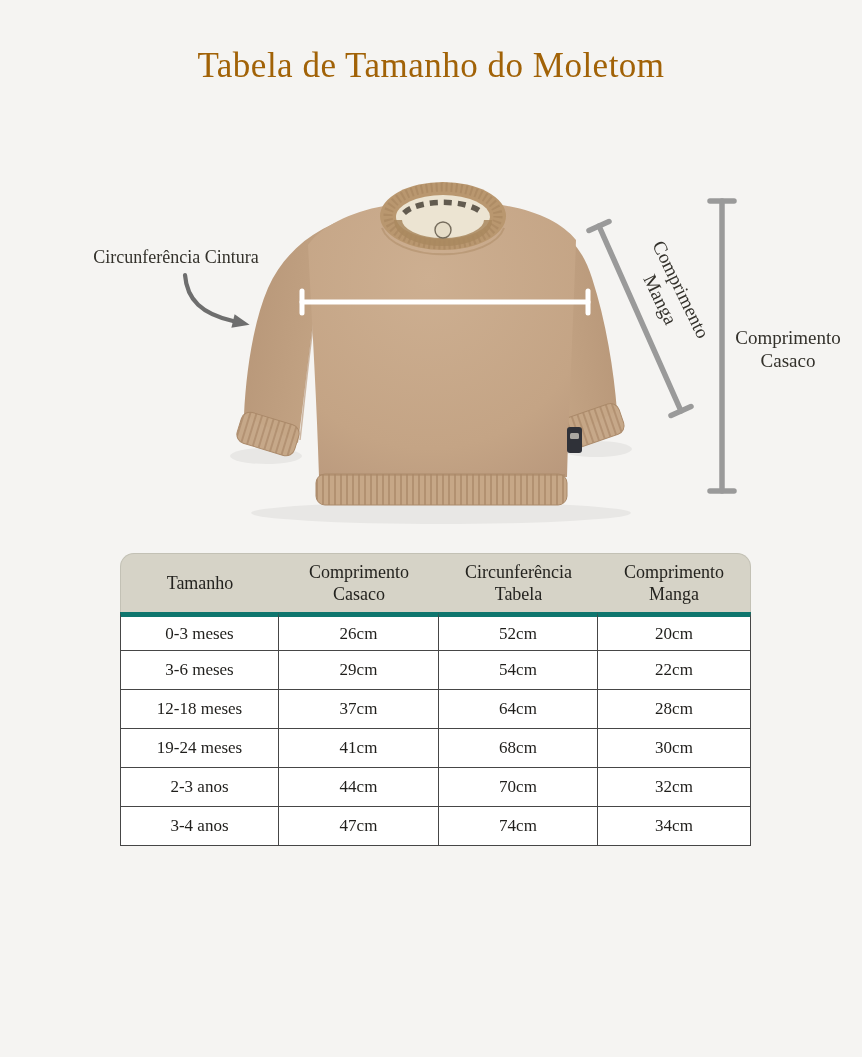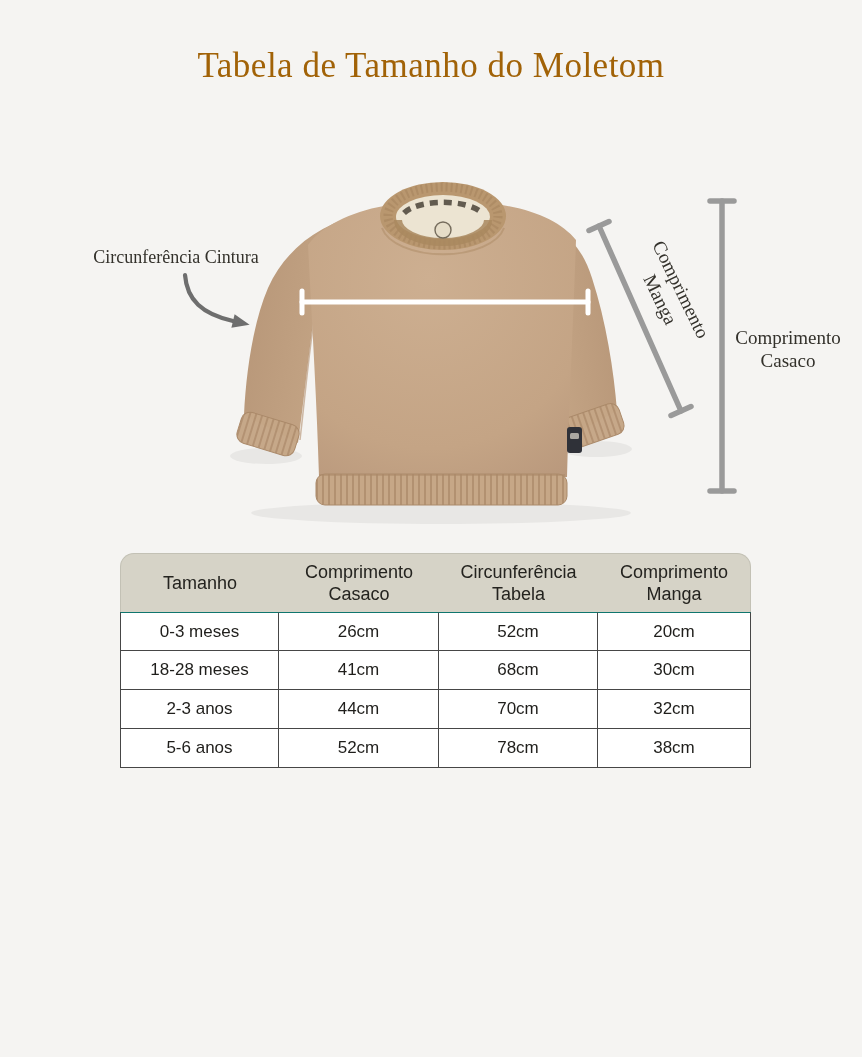--- a/index.html
+++ b/index.html
@@ -27,41 +27,41 @@
   .manga-label  {
     left:594px; top:129px; width:120px; font-size:19px;
     transform:rotate(64deg); transform-origin:center center;
   }
   .casaco-label { left:716px; top:184px; width:112px; font-size:19px; }
 
   .table-wrap { position:absolute; top:553px; left:120px; width:632px; }
   table {
     width:631px; border-collapse:separate; border-spacing:0;
     table-layout:fixed;
-    font-family:Liberation Sans, sans-serif;
+    font-family:Liberation Serif, serif;
   }
   col.c1{width:159px} col.c2{width:160px} col.c3{width:159px} col.c4{width:153px}
   thead th {
     background:#d6d3c7;
     height:59px; font-weight:400; font-size:18px; line-height:1.25;
     color:#24231f; text-align:center; vertical-align:middle;
     border-top:1px solid #c3c1b5;
     padding:4px 10px;
   }
   thead th:first-child { border-top-left-radius:14px; border-left:1px solid #c3c1b5; }
   thead th:last-child  { border-top-right-radius:14px; border-right:1px solid #c3c1b5; }
   tbody td {
     background:#ffffff;
     height:39px; font-size:17px; color:#1f1e1b;
     text-align:center; vertical-align:middle;
     border-right:1px solid #464646;
     border-bottom:1px solid #464646;
   }
   tbody td:first-child { border-left:1px solid #464646; }
-  tbody tr:first-child td { border-top:1px solid #0f766e; }
+  tbody tr:first-child td { border-top:5px solid #0f766e; }
 </style>
 </head>
 <body>
 
 <div class="page">
 
   <h1 class="title">Tabela de Tamanho do Moletom</h1>
 
   <div class="diagram">
 
@@ -166,34 +166,46 @@
         </tr>
       </thead>
       <tbody>
         <tr>
           <td>0-3 meses</td>
           <td>26cm</td>
           <td>52cm</td>
           <td>20cm</td>
         </tr>
         <tr>
-          <td>18-28 meses</td>
+          <td>3-6 meses</td>
+          <td>29cm</td>
+          <td>54cm</td>
+          <td>22cm</td>
+        </tr>
+        <tr>
+          <td>12-18 meses</td>
+          <td>37cm</td>
+          <td>64cm</td>
+          <td>28cm</td>
+        </tr>
+        <tr>
+          <td>19-24 meses</td>
           <td>41cm</td>
           <td>68cm</td>
           <td>30cm</td>
         </tr>
         <tr>
           <td>2-3 anos</td>
           <td>44cm</td>
           <td>70cm</td>
           <td>32cm</td>
         </tr>
         <tr>
-          <td>5-6 anos</td>
-          <td>52cm</td>
-          <td>78cm</td>
-          <td>38cm</td>
+          <td>3-4 anos</td>
+          <td>47cm</td>
+          <td>74cm</td>
+          <td>34cm</td>
         </tr>
       </tbody>
     </table>
   </div>
 
 </div>
 
 </body></html>

